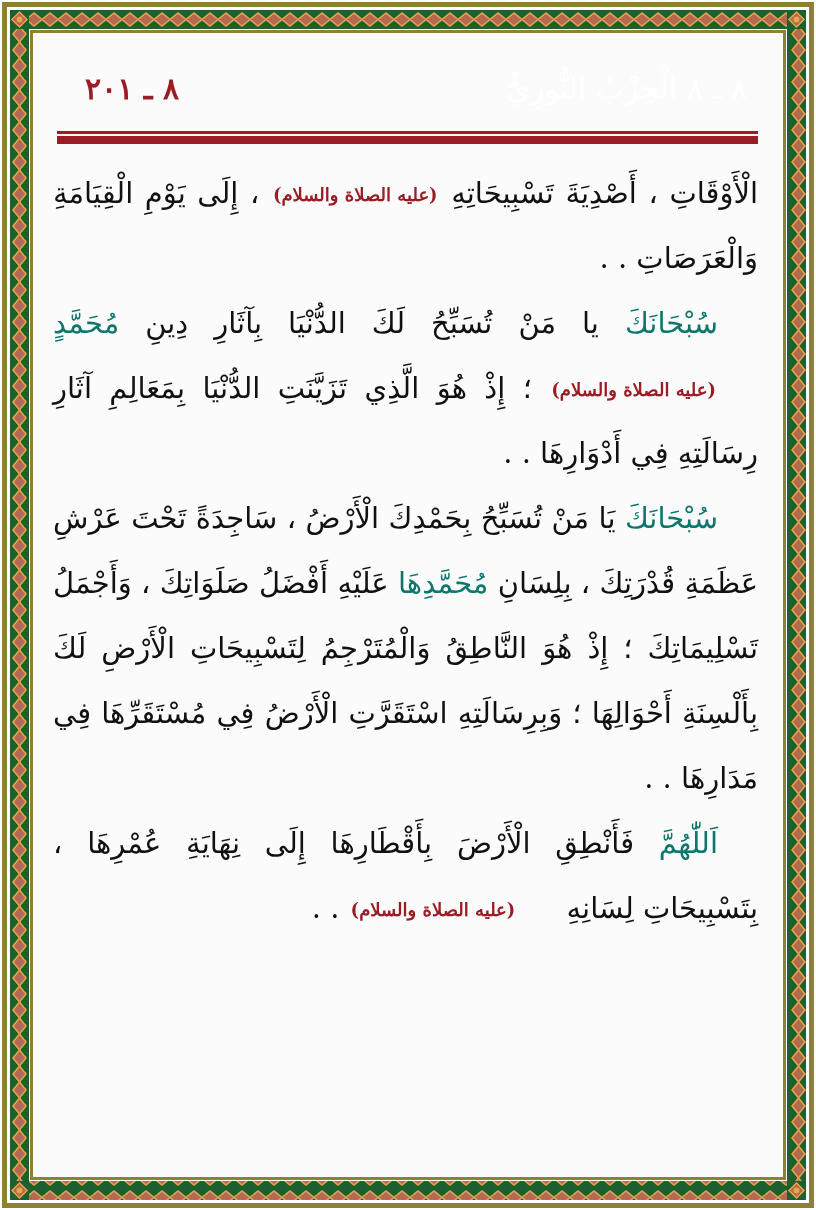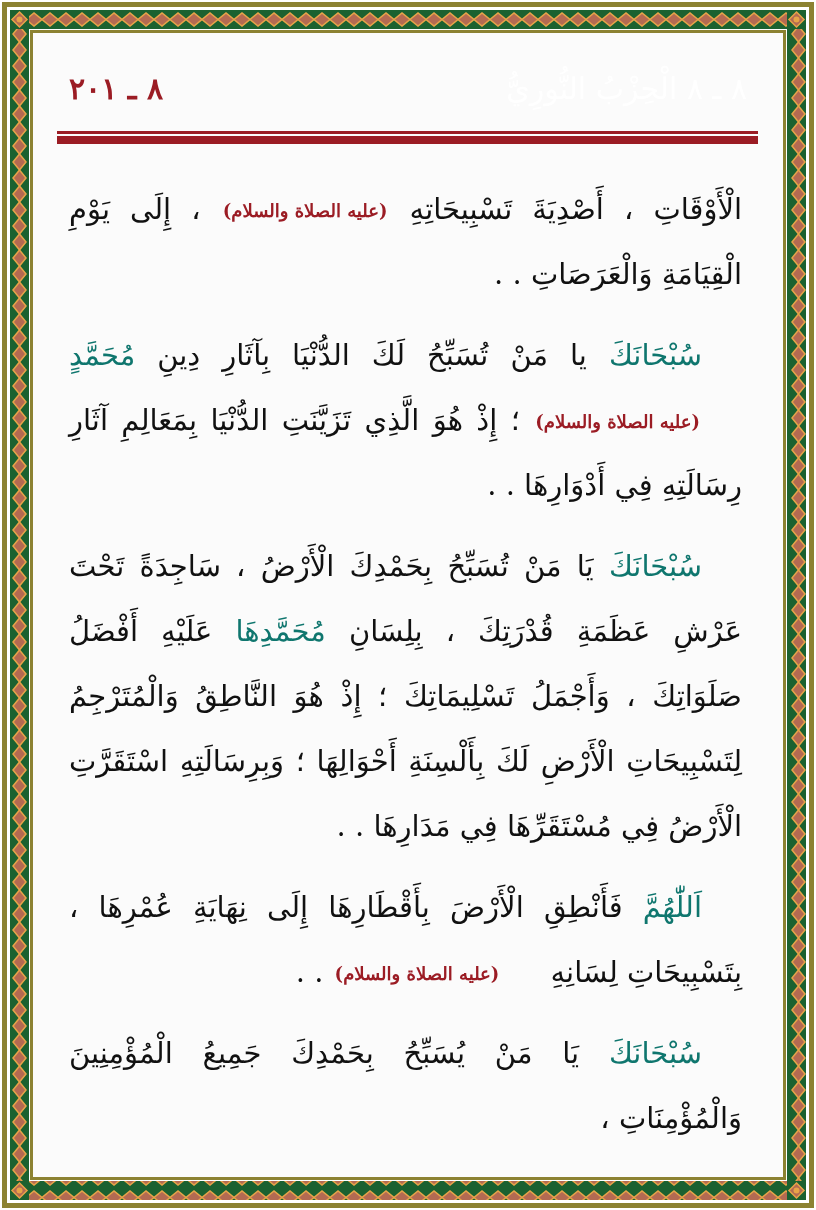--- a/index.html
+++ b/index.html
@@ -34,36 +34,36 @@
   .header-title {
     position: absolute; right: 190px; top: 0px;
     font-size: 30px; color: #9b1c24; direction: rtl; white-space: nowrap;
     font-weight: bold;
   }
   .header-ghost {
     position: absolute; right: 10px; top: 0px;
     font-size: 30px; color: #ffffff; direction: rtl; white-space: nowrap;
   }
   .header-page {
-    position: absolute; left: 12px; top: 0px;
+    position: absolute; left: 28px; top: 0px;
     font-size: 30px; color: #9b1c24; direction: rtl; white-space: nowrap;
     font-weight: bold;
   }
   .rule-thin {
     position: absolute; left: 24px; top: 98px; width: 701px; height: 3px; background: #9b1c24;
   }
   .rule-thick {
     position: absolute; left: 24px; top: 103px; width: 701px; height: 8px; background: #9b1c24;
   }
   .body-text {
     position: absolute; left: 20px; top: 128px; width: 705px;
     direction: rtl; text-align: justify; text-align-last: right;
     font-size: 29px; line-height: 65px; color: #111111;
   }
-  .para { margin: 16px; }
+  .para { margin: 0; }
   .para.indent { text-indent: 40px; }
   .red { color: #0f766e; font-weight: normal; }
   .salutation {
     color: #9b1c24; font-size: 18px; font-weight: bold;
     display: inline-block; vertical-align: middle; line-height: 1;
     padding: 0 2px;
   }
 </style>
 </head>
 <body>
@@ -113,17 +113,14 @@
     </p>
     <p class="para indent">
       <span class="red">سُبْحَانَكَ</span><span> يا مَنْ تُسَبِّحُ لَكَ الدُّنْيَا بِآثَارِ دِينِ </span><span class="red">مُحَمَّدٍ</span> <span class="salutation">(عليه الصلاة والسلام)</span><span> ؛ إِذْ هُوَ الَّذِي تَزَيَّنَتِ الدُّنْيَا بِمَعَالِمِ آثَارِ رِسَالَتِهِ فِي أَدْوَارِهَا . .</span>
     </p>
     <p class="para indent">
       <span class="red">سُبْحَانَكَ</span><span> يَا مَنْ تُسَبِّحُ بِحَمْدِكَ الْأَرْضُ ، سَاجِدَةً تَحْتَ عَرْشِ عَظَمَةِ قُدْرَتِكَ ، بِلِسَانِ </span><span class="red">مُحَمَّدِهَا</span><span> عَلَيْهِ أَفْضَلُ صَلَوَاتِكَ ، وَأَجْمَلُ تَسْلِيمَاتِكَ ؛ إِذْ هُوَ النَّاطِقُ وَالْمُتَرْجِمُ لِتَسْبِيحَاتِ الْأَرْضِ لَكَ بِأَلْسِنَةِ أَحْوَالِهَا ؛ وَبِرِسَالَتِهِ اسْتَقَرَّتِ الْأَرْضُ فِي مُسْتَقَرِّهَا فِي مَدَارِهَا . .</span>
     </p>
     <p class="para indent">
       <span class="red">اَللّٰهُمَّ</span><span> فَأَنْطِقِ الْأَرْضَ بِأَقْطَارِهَا إِلَى نِهَايَةِ عُمْرِهَا ، بِتَسْبِيحَاتِ لِسَانِهِ </span><span class="salutation">(عليه الصلاة والسلام)</span><span> . .</span>
     </p>
-    <p class="para indent">
-      <span class="red">سُبْحَانَكَ</span><span> يَا مَنْ يُسَبِّحُ بِحَمْدِكَ جَمِيعُ الْمُؤْمِنِينَ وَالْمُؤْمِنَاتِ ،</span>
-    </p>
   </div>
 </div>
 
 </body></html>

